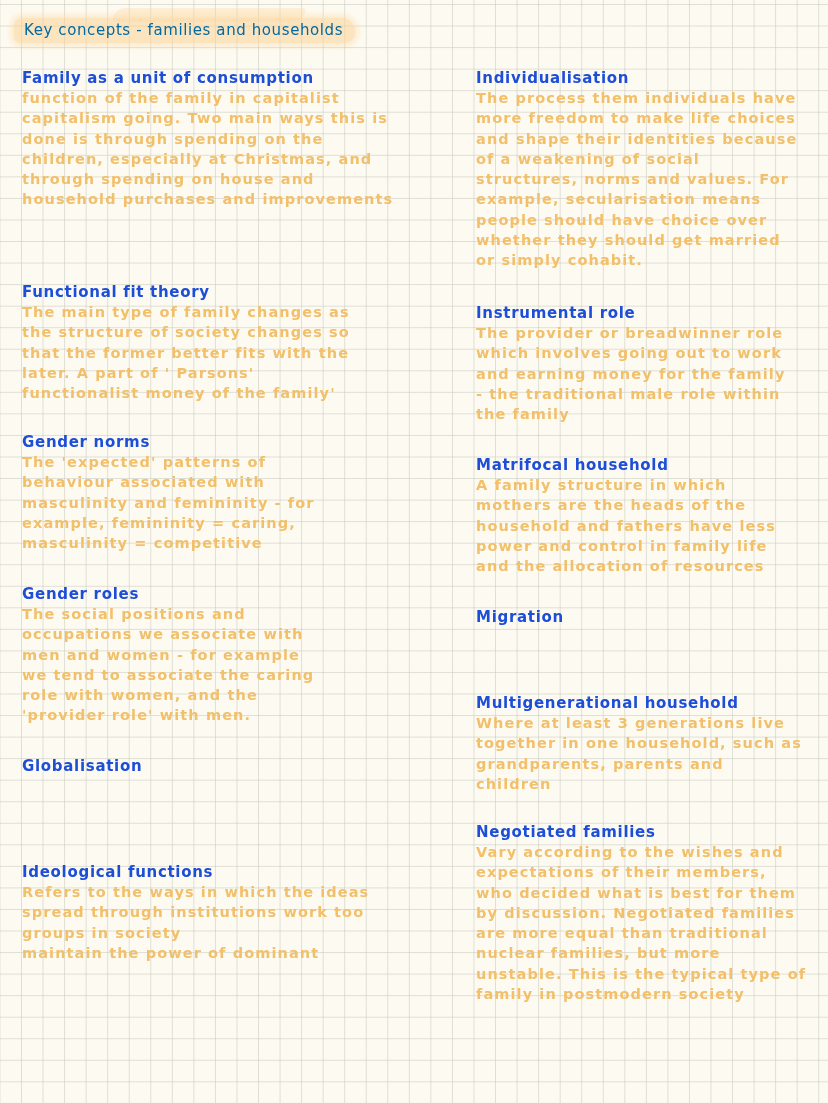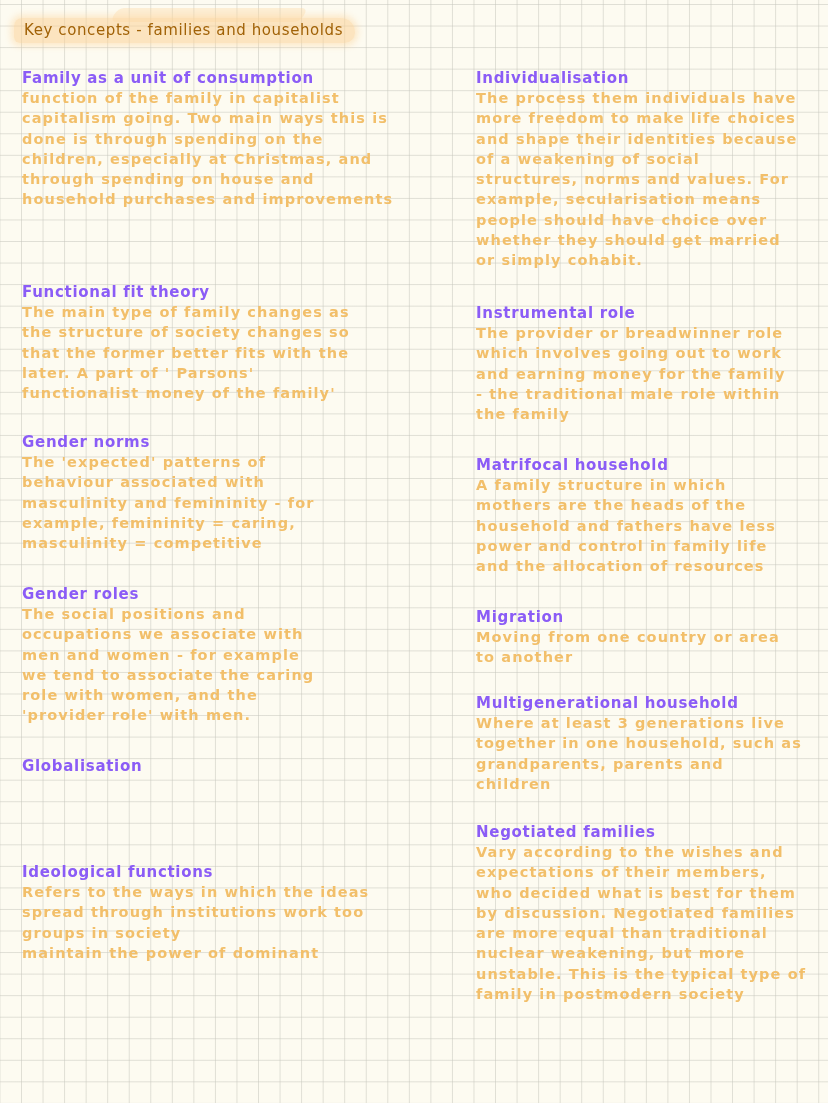--- a/index.html
+++ b/index.html
@@ -19,28 +19,28 @@
     background: rgba(252, 210, 150, 0.55);
     border-radius: 8px 14px 10px 6px;
     box-shadow: 0 0 6px 3px rgba(252, 210, 150, 0.45);
   }
   .title-wrap::before {
     content: ""; position: absolute; left: 100px; top: -10px; width: 190px; height: 14px;
     background: rgba(252, 215, 160, 0.35); transform: skewX(-30deg); border-radius: 6px;
   }
   .title {
     position: relative;
-    font-size: 15px; color: #a16207; letter-spacing: 0.6px; white-space: nowrap;
+    font-size: 15px; color: #0369a1; letter-spacing: 0.6px; white-space: nowrap;
   }
   .col { position: absolute; top: 66px; }
   .col.left { left: 22px; width: 420px; }
   .col.right { left: 476px; width: 350px; }
   .entry { position: absolute; left: 0; }
   .term {
-    font-size: 15px; line-height: 20px; color: #8b5cf6; letter-spacing: 0.7px; white-space: nowrap;
+    font-size: 15px; line-height: 20px; color: #1d4ed8; letter-spacing: 0.7px; white-space: nowrap;
     font-weight: 600;
   }
   .def { margin-top: 0; }
   .line {
     font-size: 14.5px; line-height: 20.3px; color: #f2bf6a; letter-spacing: 1.1px; white-space: nowrap;
     font-weight: 600;
   }
 </style>
 </head>
 <body>
@@ -144,42 +144,38 @@
       <div class="line">A family structure in which</div>
       <div class="line">mothers are the heads of the</div>
       <div class="line">household and fathers have less</div>
       <div class="line">power and control in family life</div>
       <div class="line">and the allocation of resources</div>
     </div>
   </div>
 
   <div class="entry" style="top:541px">
     <div class="term">Migration</div>
-    <div class="def">
-      <div class="line">Moving from one country or area</div>
-      <div class="line">to another</div>
-    </div>
   </div>
 
   <div class="entry" style="top:627px">
     <div class="term">Multigenerational household</div>
     <div class="def">
       <div class="line">Where at least 3 generations live</div>
       <div class="line">together in one household, such as</div>
       <div class="line">grandparents, parents and</div>
       <div class="line">children</div>
     </div>
   </div>
 
   <div class="entry" style="top:756px">
     <div class="term">Negotiated families</div>
     <div class="def">
       <div class="line">Vary according to the wishes and</div>
       <div class="line">expectations of their members,</div>
       <div class="line">who decided what is best for them</div>
       <div class="line">by discussion. Negotiated families</div>
       <div class="line">are more equal than traditional</div>
-      <div class="line">nuclear weakening, but more</div>
+      <div class="line">nuclear families, but more</div>
       <div class="line">unstable. This is the typical type of</div>
       <div class="line">family in postmodern society</div>
     </div>
   </div>
 </div>
 
 </body></html>

